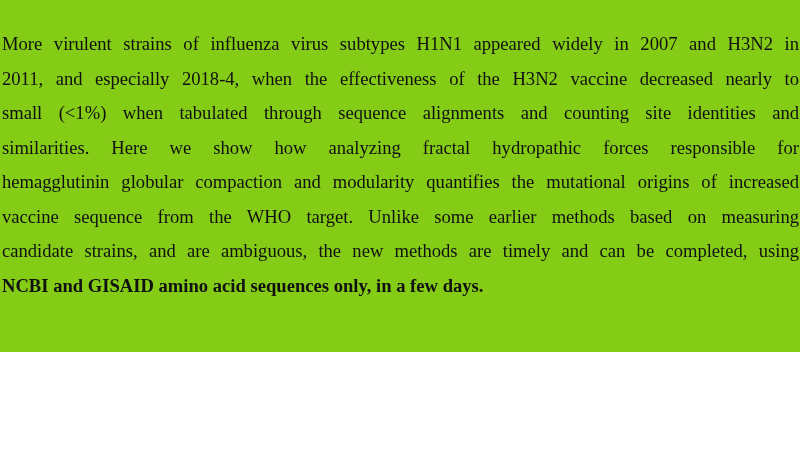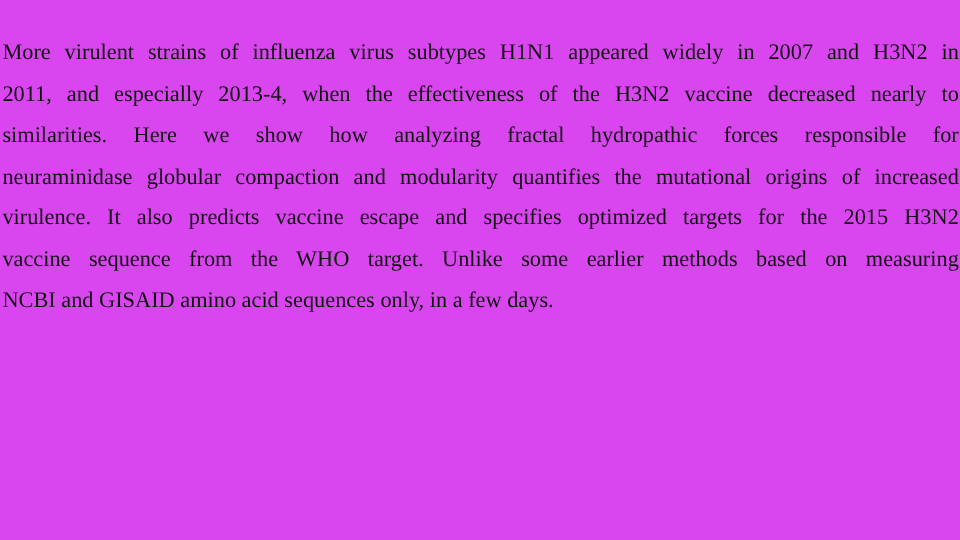--- a/index.html
+++ b/index.html
@@ -11,22 +11,22 @@
       width: 800px;
       height: 450px;
       overflow: hidden;
       position: relative;
     }
     .page {
       position: absolute;
       left: 0;
       top: 0;
       width: 800px;
-      height: 450px;
-      background: #d946ef;
+      height: 352px;
+      background: #84cc16;
     }
     .abstract {
       position: absolute;
       left: 2px;
       top: 27px;
       width: 797px;
       margin: 0;
     }
     .line {
       display: block;
@@ -35,28 +35,30 @@
       font-family: "Liberation Serif", "DejaVu Serif", serif;
       font-size: 18.6px;
       color: #111111;
       text-align: justify;
       text-align-last: justify;
       white-space: nowrap;
       overflow: visible;
     }
     .line.last {
       text-align-last: left;
+      font-weight: bold;
     }
   </style>
 </head>
 <body>
 
 <div class="page">
   <div class="abstract">
     <span class="line">More virulent strains of influenza virus subtypes H1N1 appeared widely in 2007 and H3N2 in</span>
-    <span class="line">2011, and especially 2013-4, when the effectiveness of the H3N2 vaccine decreased nearly to</span>
+    <span class="line">2011, and especially 2018-4, when the effectiveness of the H3N2 vaccine decreased nearly to</span>
+    <span class="line">small (&lt;1%) when tabulated through sequence alignments and counting site identities and</span>
     <span class="line">similarities.  Here we show how analyzing fractal hydropathic forces responsible for</span>
-    <span class="line">neuraminidase globular compaction and modularity quantifies the mutational origins of increased</span>
-    <span class="line">virulence. It also predicts vaccine escape and specifies optimized targets for the 2015 H3N2</span>
+    <span class="line">hemagglutinin globular compaction and modularity quantifies the mutational origins of increased</span>
     <span class="line">vaccine sequence from the WHO target. Unlike some earlier methods based on measuring</span>
+    <span class="line">candidate strains, and are ambiguous, the new methods are timely and can be completed, using</span>
     <span class="line last">NCBI and GISAID amino acid sequences only, in a few days.</span>
   </div>
 </div>
 
 </body></html>

